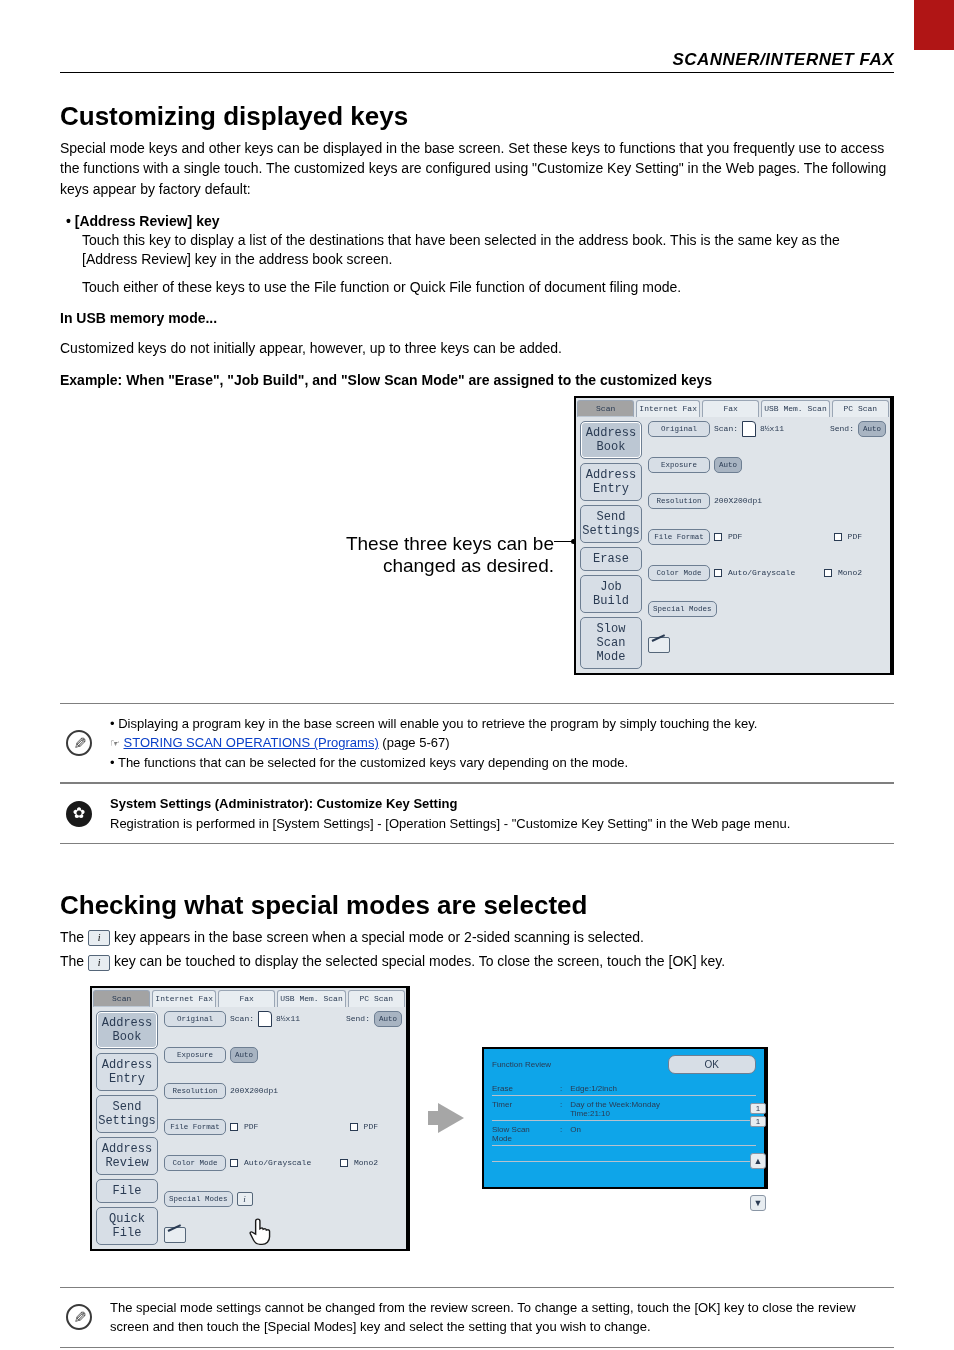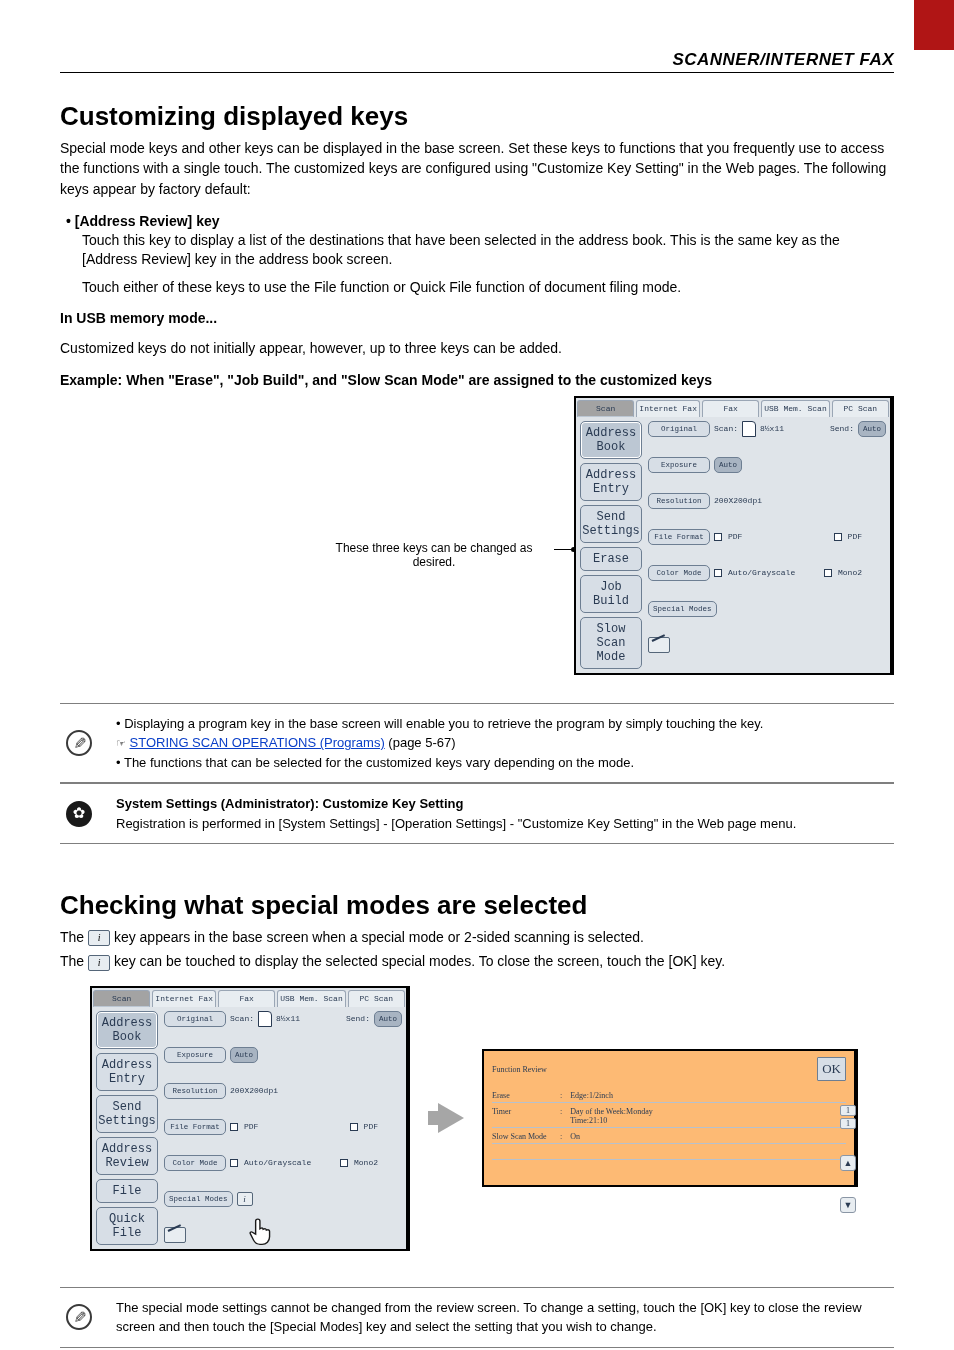--- a/index.html
+++ b/index.html
@@ -120,23 +120,23 @@
     left: 3px; top: 2px;
     width: 14px; height: 2px;
     background: #2a3b53;
     transform: rotate(-25deg);
     transform-origin: left center;
   }
 
   
   .example-wrap { display: flex; align-items: center; gap: 20px; justify-content: flex-end; }
   .caption-left {
-    font-size: 12px;
+    font-size: 19px;
     width: 240px;
-    text-align: center;
+    text-align: right;
     position: relative;
     margin-top: 40px;
   }
   .caption-line {
     position: absolute;
     right: -18px;
     top: 8px;
     width: 18px;
     border-top: 1px solid #000;
   }
@@ -148,21 +148,21 @@
     background: #000;
   }
   .screen.w1 { width: 320px; }
   .screen.w2 { width: 320px; }
 
   
   .notebox {
     border-top: 1px solid #7f7f7f;
     border-bottom: 1px solid #7f7f7f;
     display: flex;
-    gap: 22px;
+    gap: 16px;
     padding: 10px 4px;
     margin: 28px 0 0 0;
     font-size: 13px;
     line-height: 1.5;
   }
   .note-icon {
     width: 30px;
     flex-shrink: 0;
     display: flex;
     align-items: center;
@@ -206,32 +206,32 @@
     border-bottom: 15px solid transparent;
     border-left: 26px solid #a6a6a6;
   }
   .big-arrow-wrap { display:flex; align-items:center; }
   .big-arrow-stem { width: 10px; height: 14px; background: #a6a6a6; }
 
   
   .fr-screen {
     border: 2px solid #000;
     border-right-width: 4px;
-    background: #fdba74;
-    font-family: Liberation Serif, serif;
+    background: #0ea5e9;
+    font-family: Liberation Sans, sans-serif;
     font-size: 8px;
     color: #2a3b53;
-    width: 376px;
+    width: 286px;
     padding: 6px 8px 10px 8px;
     position: relative;
   }
   .fr-title-row { display:flex; justify-content:space-between; align-items:center; margin-bottom:6px; }
   .fr-ok {
-    border:1px solid #6d7e92; border-radius:1px; background:#d7dee6;
-    padding: 3px 4px; font-size:13px;
+    border:1px solid #6d7e92; border-radius:7px; background:#d7dee6;
+    padding: 3px 36px; font-size:10px;
   }
   .fr-list { border-top: none; }
   .fr-row { display:flex; border-bottom:1px solid #b7c1cd; padding: 4px 0 2px 0; gap:8px; }
   .fr-label { width: 60px; }
   .fr-colon { }
   .fr-scroll { position:absolute; right: -2px; top: 54px; display:flex; flex-direction:column; gap: 26px; align-items:center; }
   .fr-pg { border:1px solid #8a96a5; border-radius:2px; width:16px; text-align:center; background:#e8edf1; font-size:8px; }
   .fr-arrow { width:16px; height:16px; border:1px solid #8a96a5; border-radius:3px; background:#e8edf1; display:flex; align-items:center; justify-content:center; font-size:9px; }
 
   

